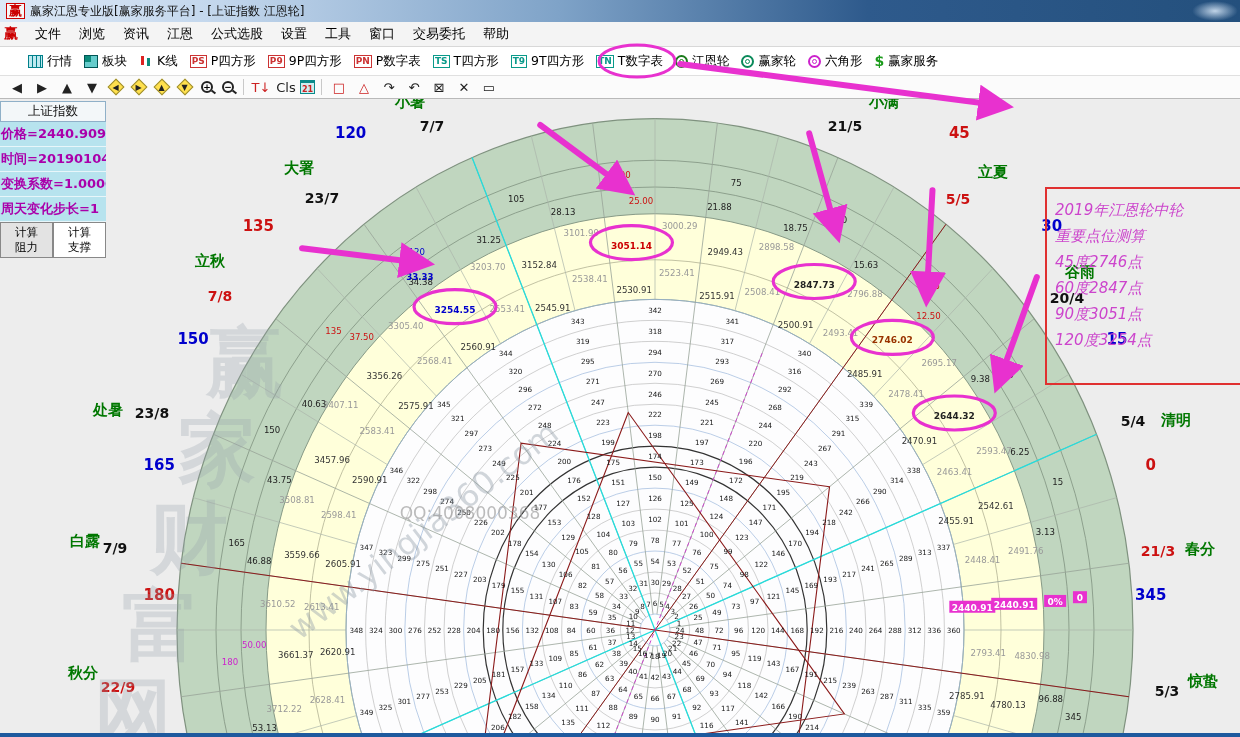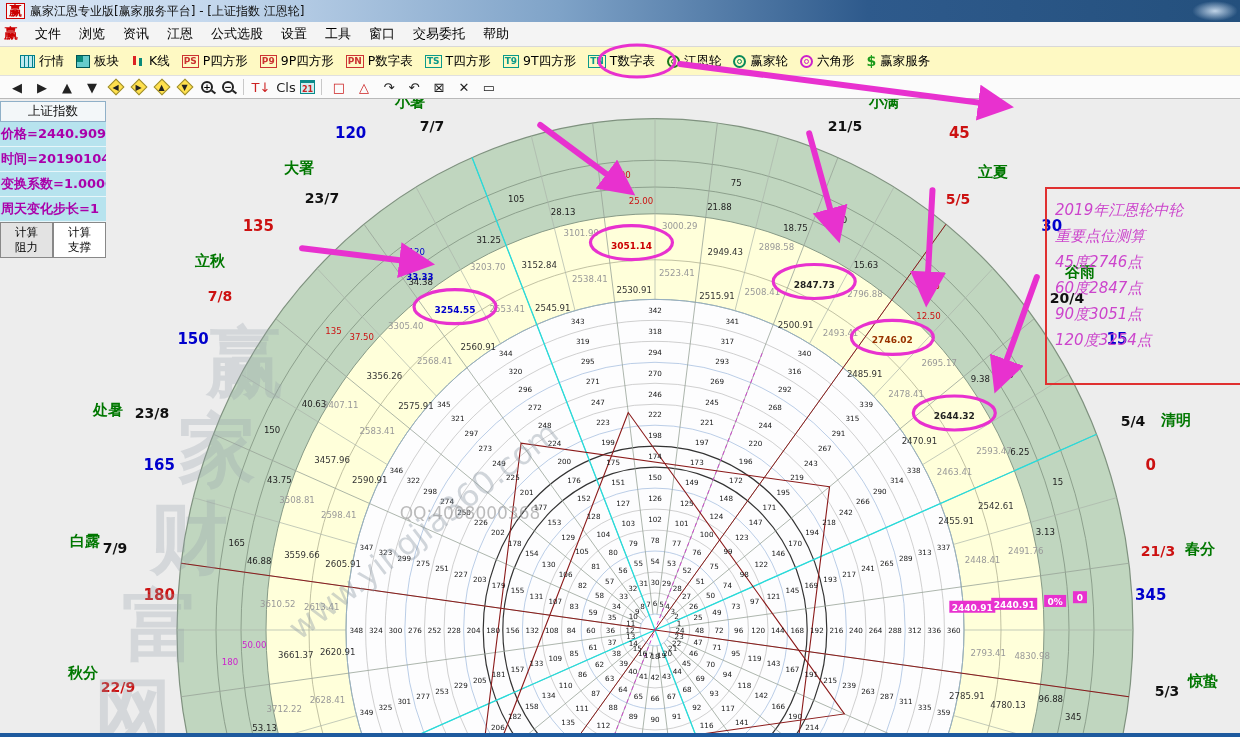--- a/index.html
+++ b/index.html
@@ -9,22 +9,22 @@
     background:linear-gradient(to right,#dce8f6 0%,#c2d6ec 18%,#7fa3c8 45%,#2e5a8c 70%,#24507d 100%);
     font-size:12px; color:#111; position:relative; }
   .titlebar .glow { position:absolute; right:2px; top:1px; width:46px; height:20px;
     background:radial-gradient(ellipse at center,rgba(220,235,250,.85),rgba(220,235,250,0) 70%); }
   .applogo { color:#c00; font-weight:bold; font-size:13px; background:#f6f6f6; border:1px solid #c00;
     padding:0 2px; line-height:14px; }
   .menubar { height:25px; background:#f4f4f4; display:flex; align-items:center; gap:2px;
     padding:0 4px; border-bottom:1px solid #d8d8d8; font-size:13px; }
   .menubar .logo { color:#c00; font-weight:bold; font-size:14px; margin-right:6px; }
   .menu-item { padding:2px 9px; cursor:default; }
-  .toolbar { height:29px; background:#fef9c3; display:flex; align-items:center; gap:2px;
-    padding:0 16px; border-bottom:1px solid #e0e0e0; font-size:12.5px; }
+  .toolbar { height:29px; background:#ffffff; display:flex; align-items:center; gap:2px;
+    padding:0 24px; border-bottom:1px solid #e0e0e0; font-size:12.5px; }
   .tb-item { display:flex; align-items:center; gap:4px; padding:2px 6px 2px 4px; white-space:nowrap; }
   .badge { font-size:9px; font-weight:bold; border:1px solid; padding:0 1px; line-height:11px;text-align:center; }
   .ic-table { width:15px; height:13px; border:1px solid #00808a;
     background:repeating-linear-gradient(to right,#bfeaf0 0 3px,#00808a 3px 4px),#bfeaf0; }
   .ic-blocks { width:14px; height:13px; background:#0a8a7a; box-shadow:inset 0 0 0 1px #055,inset -7px -6px 0 0 #6cc; }
   .ic-kline { width:14px; height:14px; position:relative; }
   .ic-kline i { position:absolute; width:3px; background:#d22; top:2px; height:9px; left:2px; }
   .ic-kline i+i { background:#0a8a7a; left:8px; top:4px; height:8px; }
   .ic-wheel { width:13px; height:13px; border:2px solid; border-radius:50%; position:relative; }
   .ic-wheel::after { content:""; position:absolute; inset:2px; border:1px solid; border-radius:50%; }

